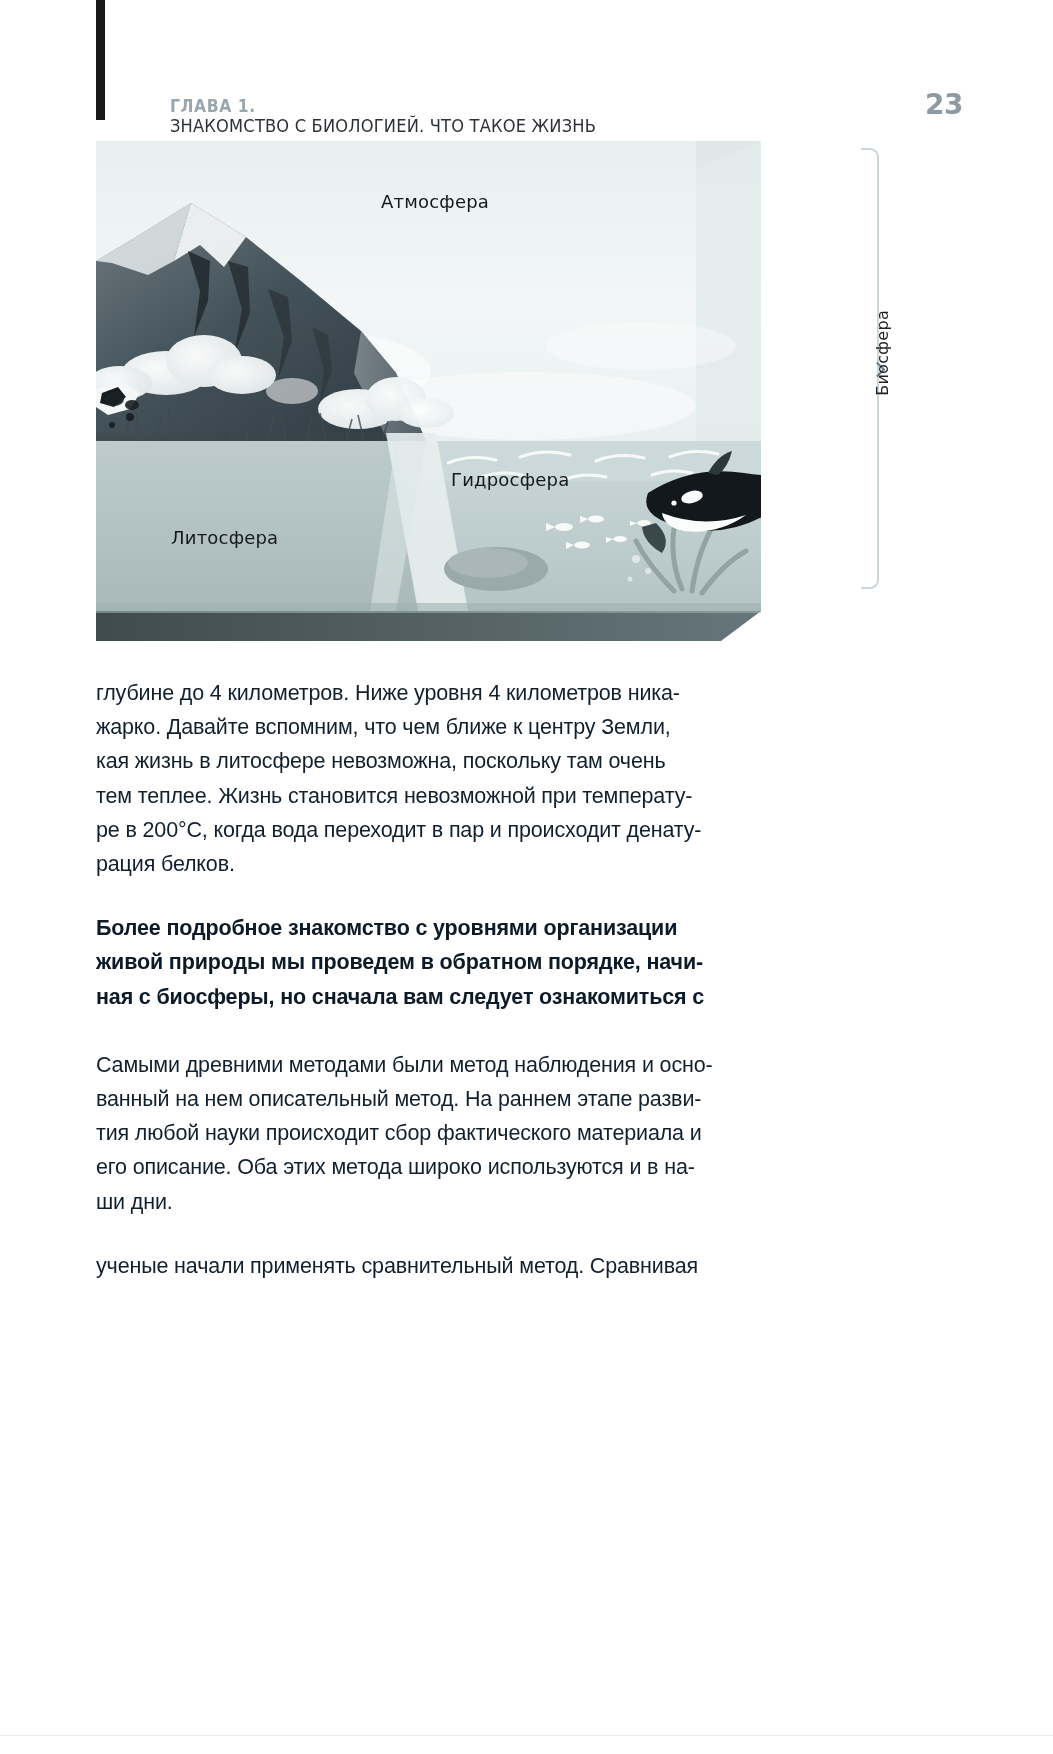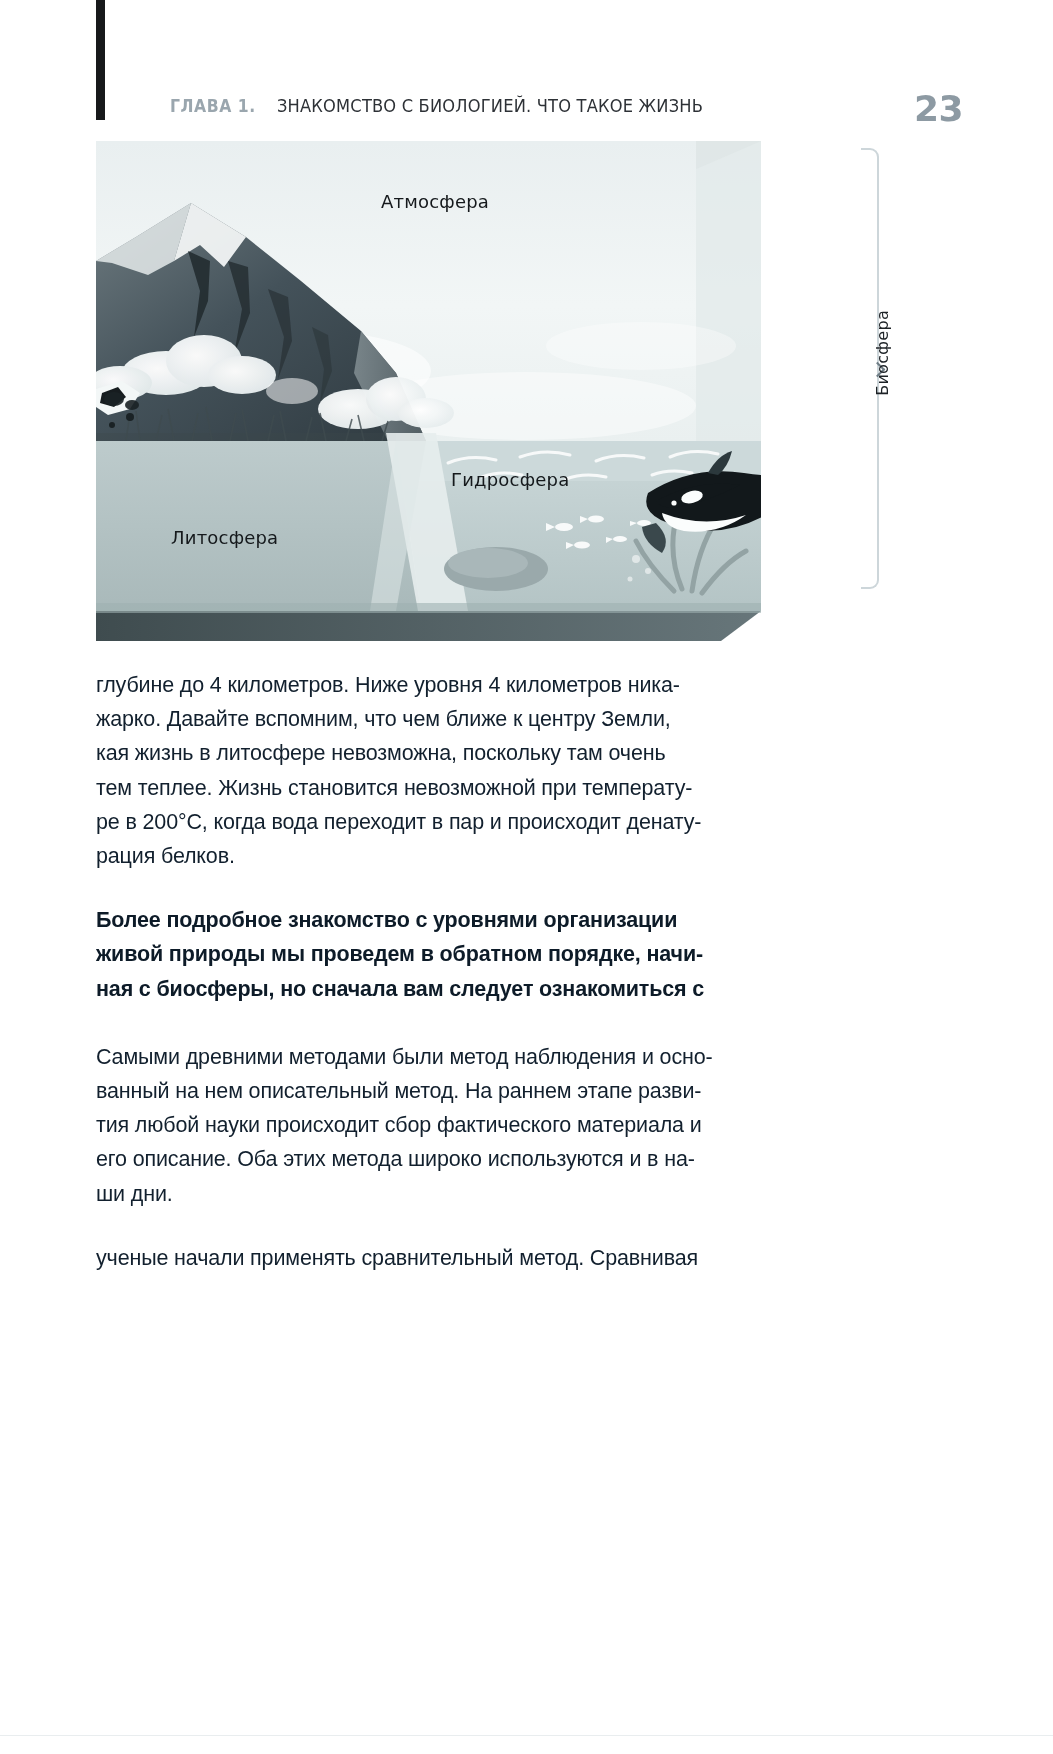--- a/index.html
+++ b/index.html
@@ -34,20 +34,21 @@
 
   
   .runhead {
     position: absolute;
     left: 105px;
     top: 96px;
     width: 800px;
     height: 32px;
     display: flex;
     align-items: baseline;
+    flex-direction: column;
   }
   .runhead .chap {
     font-family: "DejaVu Sans", sans-serif;
     font-weight: bold;
     font-size: 17px;
     letter-spacing: 0.6px;
     color: #9aa6ae;
     margin-left: 65px;
     transform: scaleX(0.92);
     transform-origin: left center;
@@ -60,21 +61,21 @@
     margin-left: 14px;
     transform: scaleX(0.93);
     transform-origin: left center;
   }
   .folio {
     position: absolute;
     right: 90px;
     top: 88px;
     font-family: "DejaVu Sans", sans-serif;
     font-weight: bold;
-    font-size: 36px;
+    font-size: 28px;
     color: #8d9aa3;
     letter-spacing: -0.5px;
   }
 
   
   .figure {
     position: absolute;
     left: 96px;
     top: 141px;
     width: 665px;
@@ -141,21 +142,21 @@
     position: absolute;
     left: 96px;
     top: 668px;
     width: 690px;
   }
   .para {
     font-family: "Liberation Sans", sans-serif;
     font-size: 21.5px;
     line-height: 34.2px;
     color: #12202e;
-    margin: 0 0 30px 0;
+    margin: 8px 0 30px 0;
     letter-spacing: -0.15px;
   }
   .para.bold {
     font-weight: bold;
     color: #0d1b28;
     margin-bottom: 34px;
   }
   .para span.ln { display: block; white-space: nowrap; }
 
   

